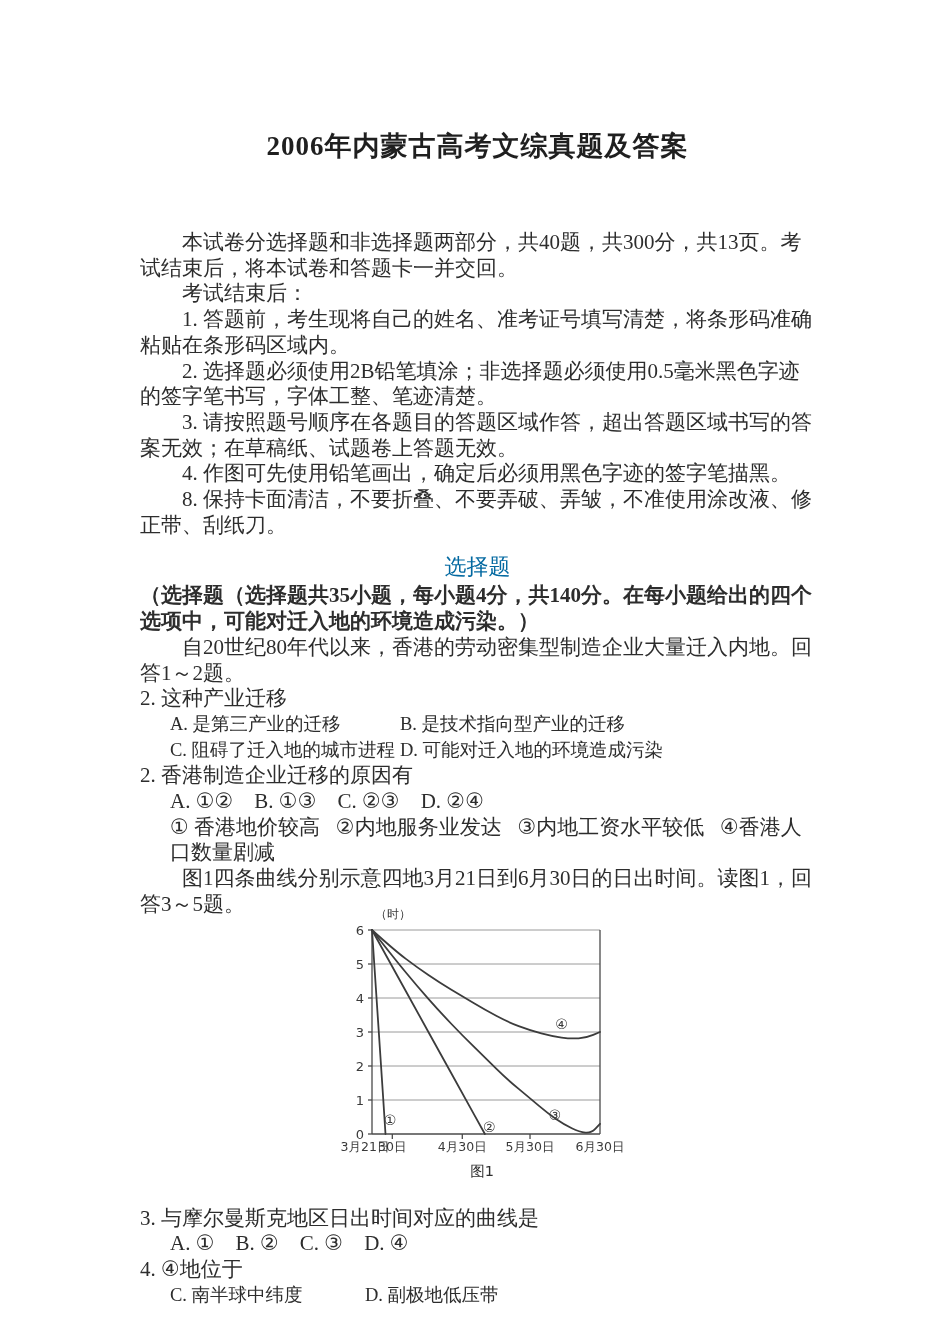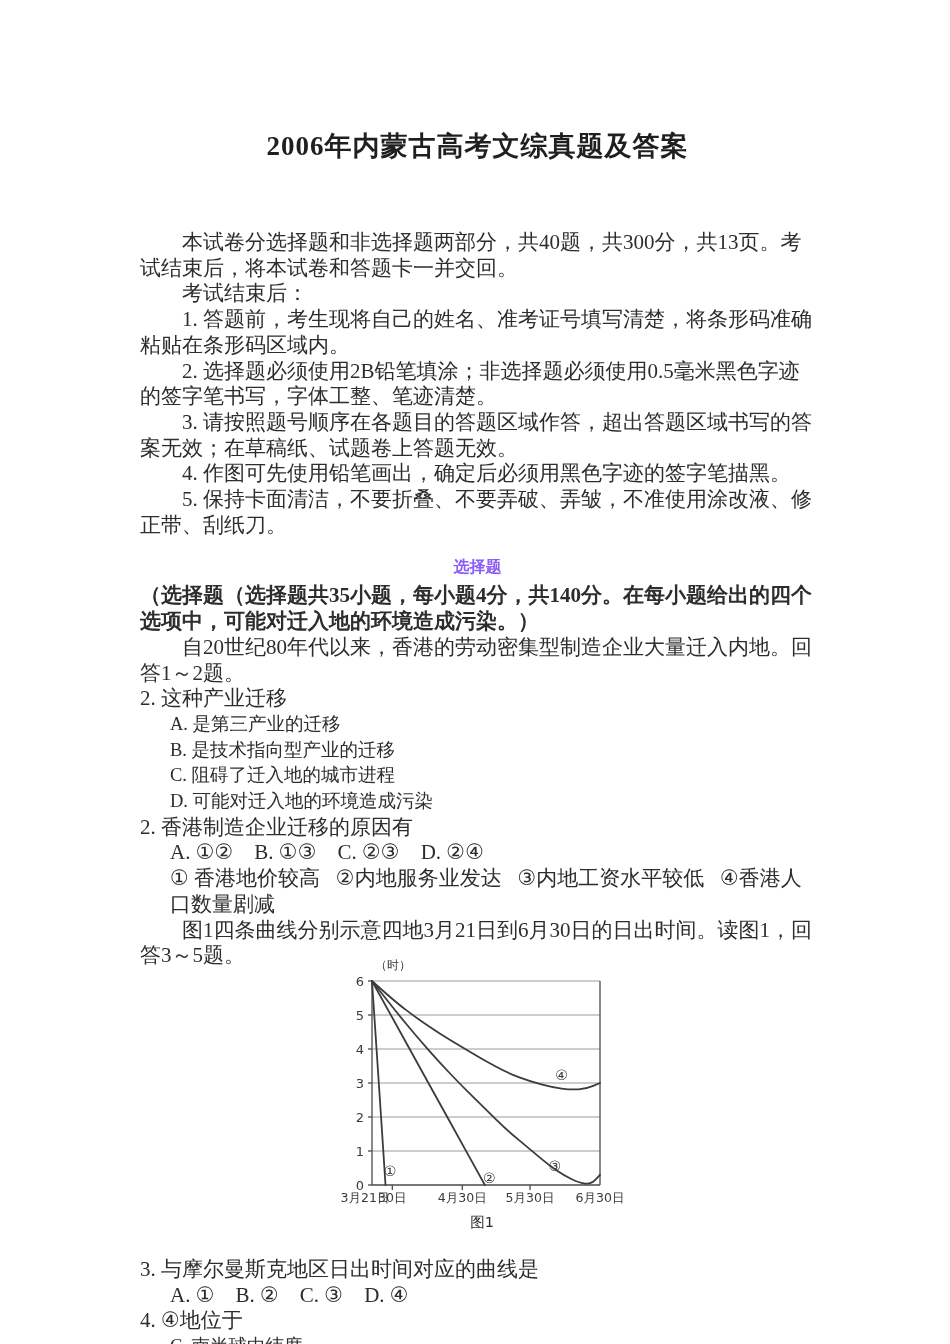--- a/index.html
+++ b/index.html
@@ -6,22 +6,22 @@
   body {
     width:950px; height:1344px; overflow:hidden;
     background:#ffffff; color:#2d2d2d;
     font-family:"Liberation Serif","DejaVu Serif","DejaVu Sans",serif;
   }
   .page { width:950px; height:996px; box-sizing:border-box; padding:126px 135px 0 140px; }
   h1.title { font-size:27px; font-weight:bold; text-align:center; color:#1f1f1f; margin:0 0 64px 0; line-height:40px; letter-spacing:1px; }
   p { margin:0; font-size:21px; line-height:25.7px; }
   .indent { text-indent:2em; }
   .bold { font-weight:bold; }
-  h2.section { font-size:16px; font-weight:bold; text-align:center; margin:16px 0 3px 0; line-height:26px; color:#8b5cf6; }
-  .opt-row { display:flex; padding-left:30px; font-size:18.5px; line-height:25.7px;flex-direction:column; }
+  h2.section { font-size:22px; font-weight:normal; text-align:center; margin:16px 0 3px 0; line-height:26px; color:#0369a1; }
+  .opt-row { display:flex; padding-left:30px; font-size:18.5px; line-height:25.7px; }
   .col-w1 { width:230px; flex:0 0 auto; }
   .col-w2 { width:195px; flex:0 0 auto; }
   .opt-line { padding-left:30px; white-space:pre-wrap; }
   .q4block { margin-top:0; }
   figure.fig { margin:-16px 0 18px 190px; width:330px; padding:0; }
   svg text { font-family:"DejaVu Sans","Liberation Sans",sans-serif; fill:#3a3a3a; }
   .grid  { stroke:#8f8f8f; stroke-width:0.9; }
   .axis  { stroke:#4a4a4a; stroke-width:1.3; }
   .curve { stroke:#3c3c3c; stroke-width:1.8; fill:none; stroke-linecap:round; }
   .ylab  { font-size:13px; }
@@ -36,21 +36,21 @@
 <div class="page">
 
   <h1 class="title">2006年内蒙古高考文综真题及答案</h1>
 
   <p class="indent">本试卷分选择题和非选择题两部分，共40题，共300分，共13页。考试结束后，将本试卷和答题卡一并交回。</p>
   <p class="indent">考试结束后：</p>
   <p class="indent">1. 答题前，考生现将自己的姓名、准考证号填写清楚，将条形码准确粘贴在条形码区域内。</p>
   <p class="indent">2. 选择题必须使用2B铅笔填涂；非选择题必须使用0.5毫米黑色字迹的签字笔书写，字体工整、笔迹清楚。</p>
   <p class="indent">3. 请按照题号顺序在各题目的答题区域作答，超出答题区域书写的答案无效；在草稿纸、试题卷上答题无效。</p>
   <p class="indent">4. 作图可先使用铅笔画出，确定后必须用黑色字迹的签字笔描黑。</p>
-  <p class="indent">5. 保持卡面清洁，不要折叠、不要弄破、弄皱，不准使用涂改液、修正带、刮纸刀。</p>
+  <p class="indent">8. 保持卡面清洁，不要折叠、不要弄破、弄皱，不准使用涂改液、修正带、刮纸刀。</p>
 
   <h2 class="section">选择题</h2>
   <p class="bold">（选择题（选择题共35小题，每小题4分，共140分。在每小题给出的四个选项中，可能对迁入地的环境造成污染。）</p>
   <p class="indent">自20世纪80年代以来，香港的劳动密集型制造企业大量迁入内地。回答1～2题。</p>
 
   <p>2. 这种产业迁移</p>
   <div class="opt-row">
     <span class="col-w1">A. 是第三产业的迁移</span>
     <span>B. 是技术指向型产业的迁移</span>
   </div>

